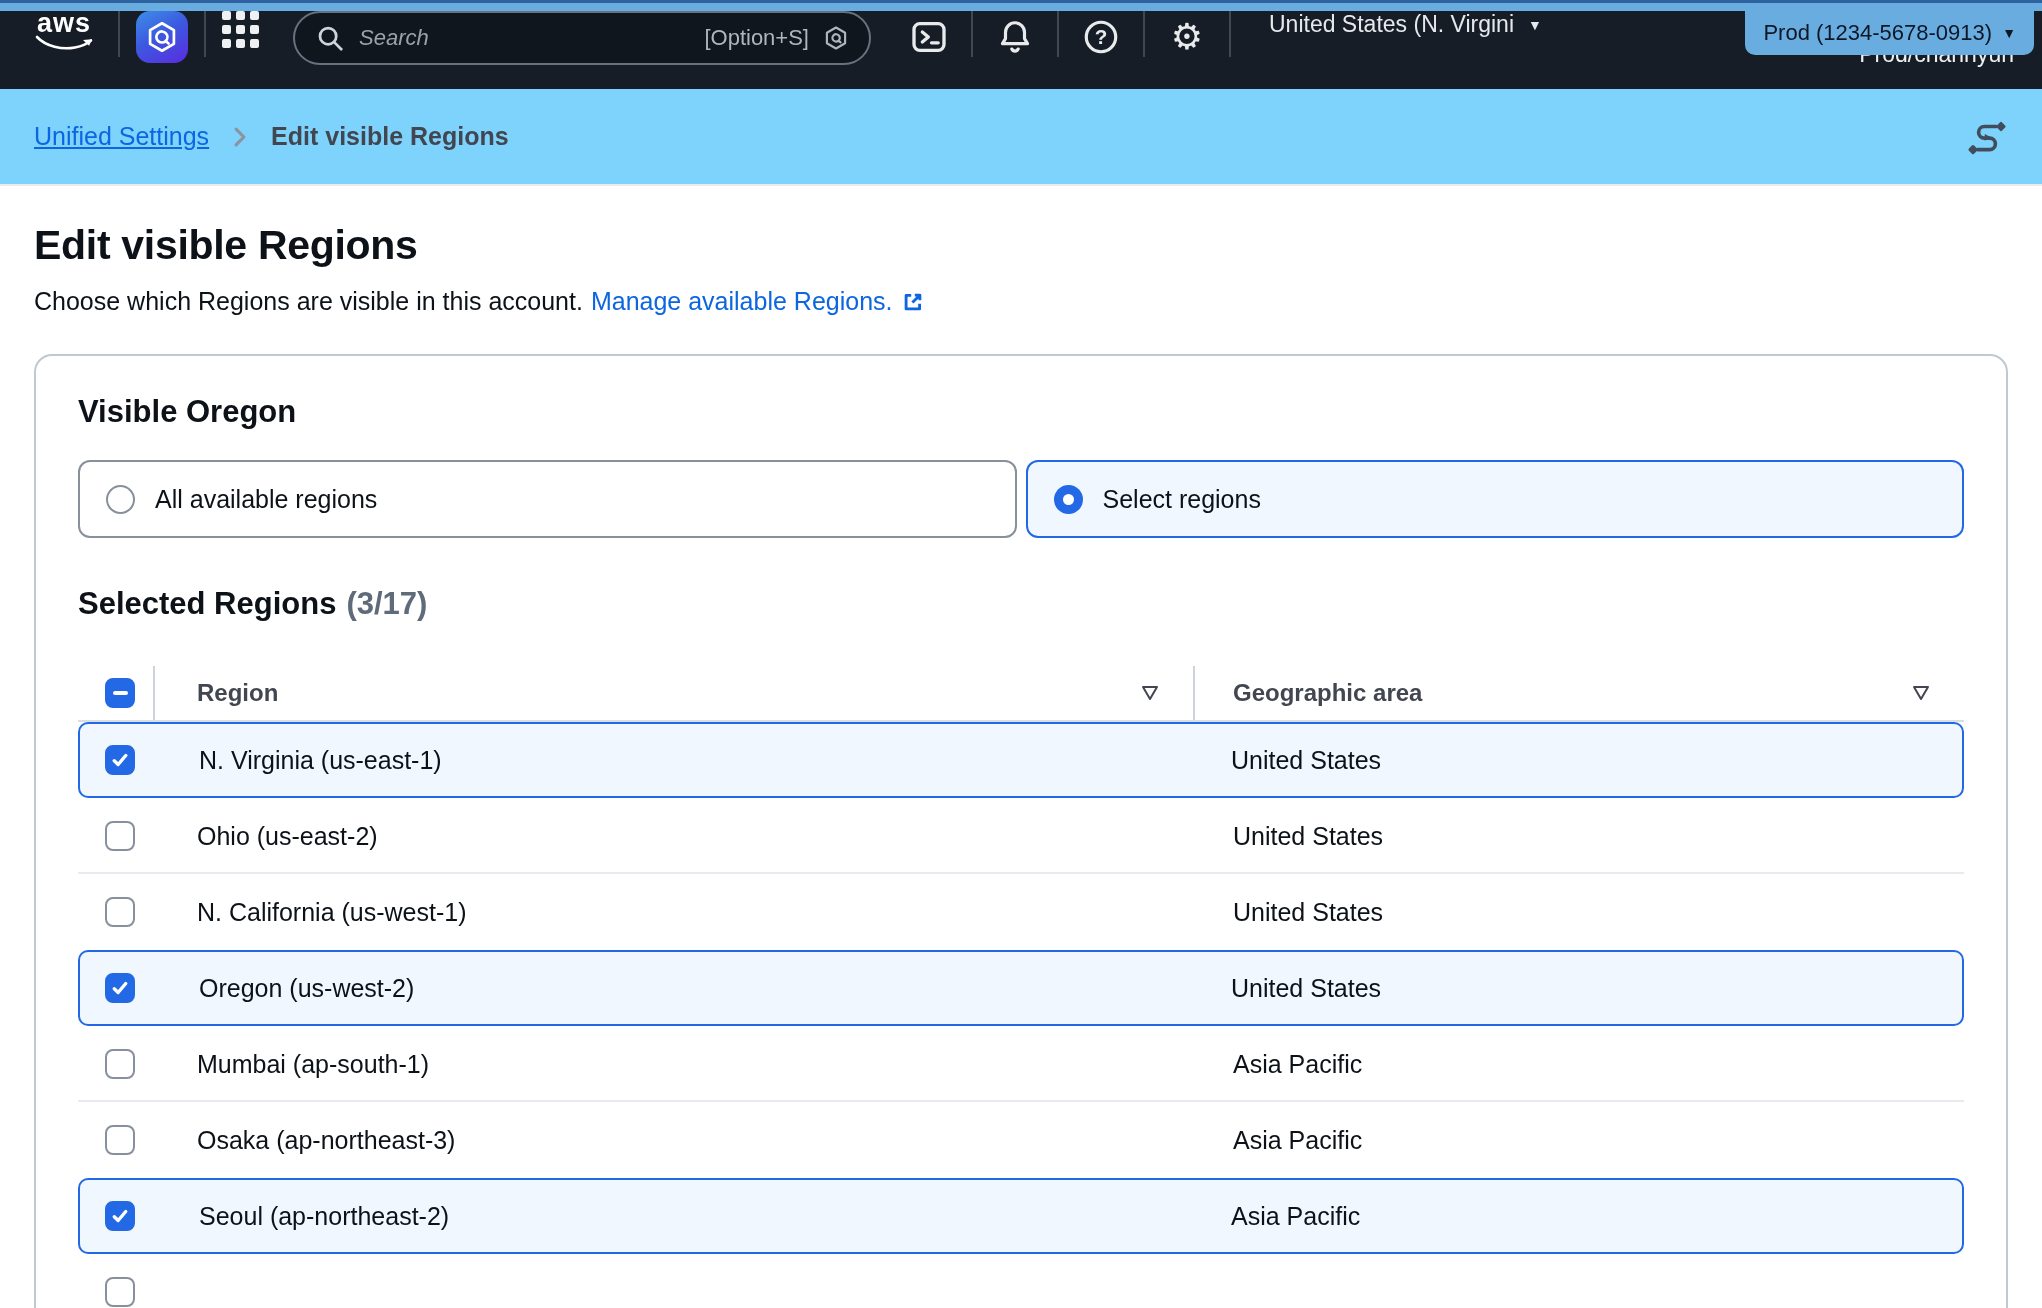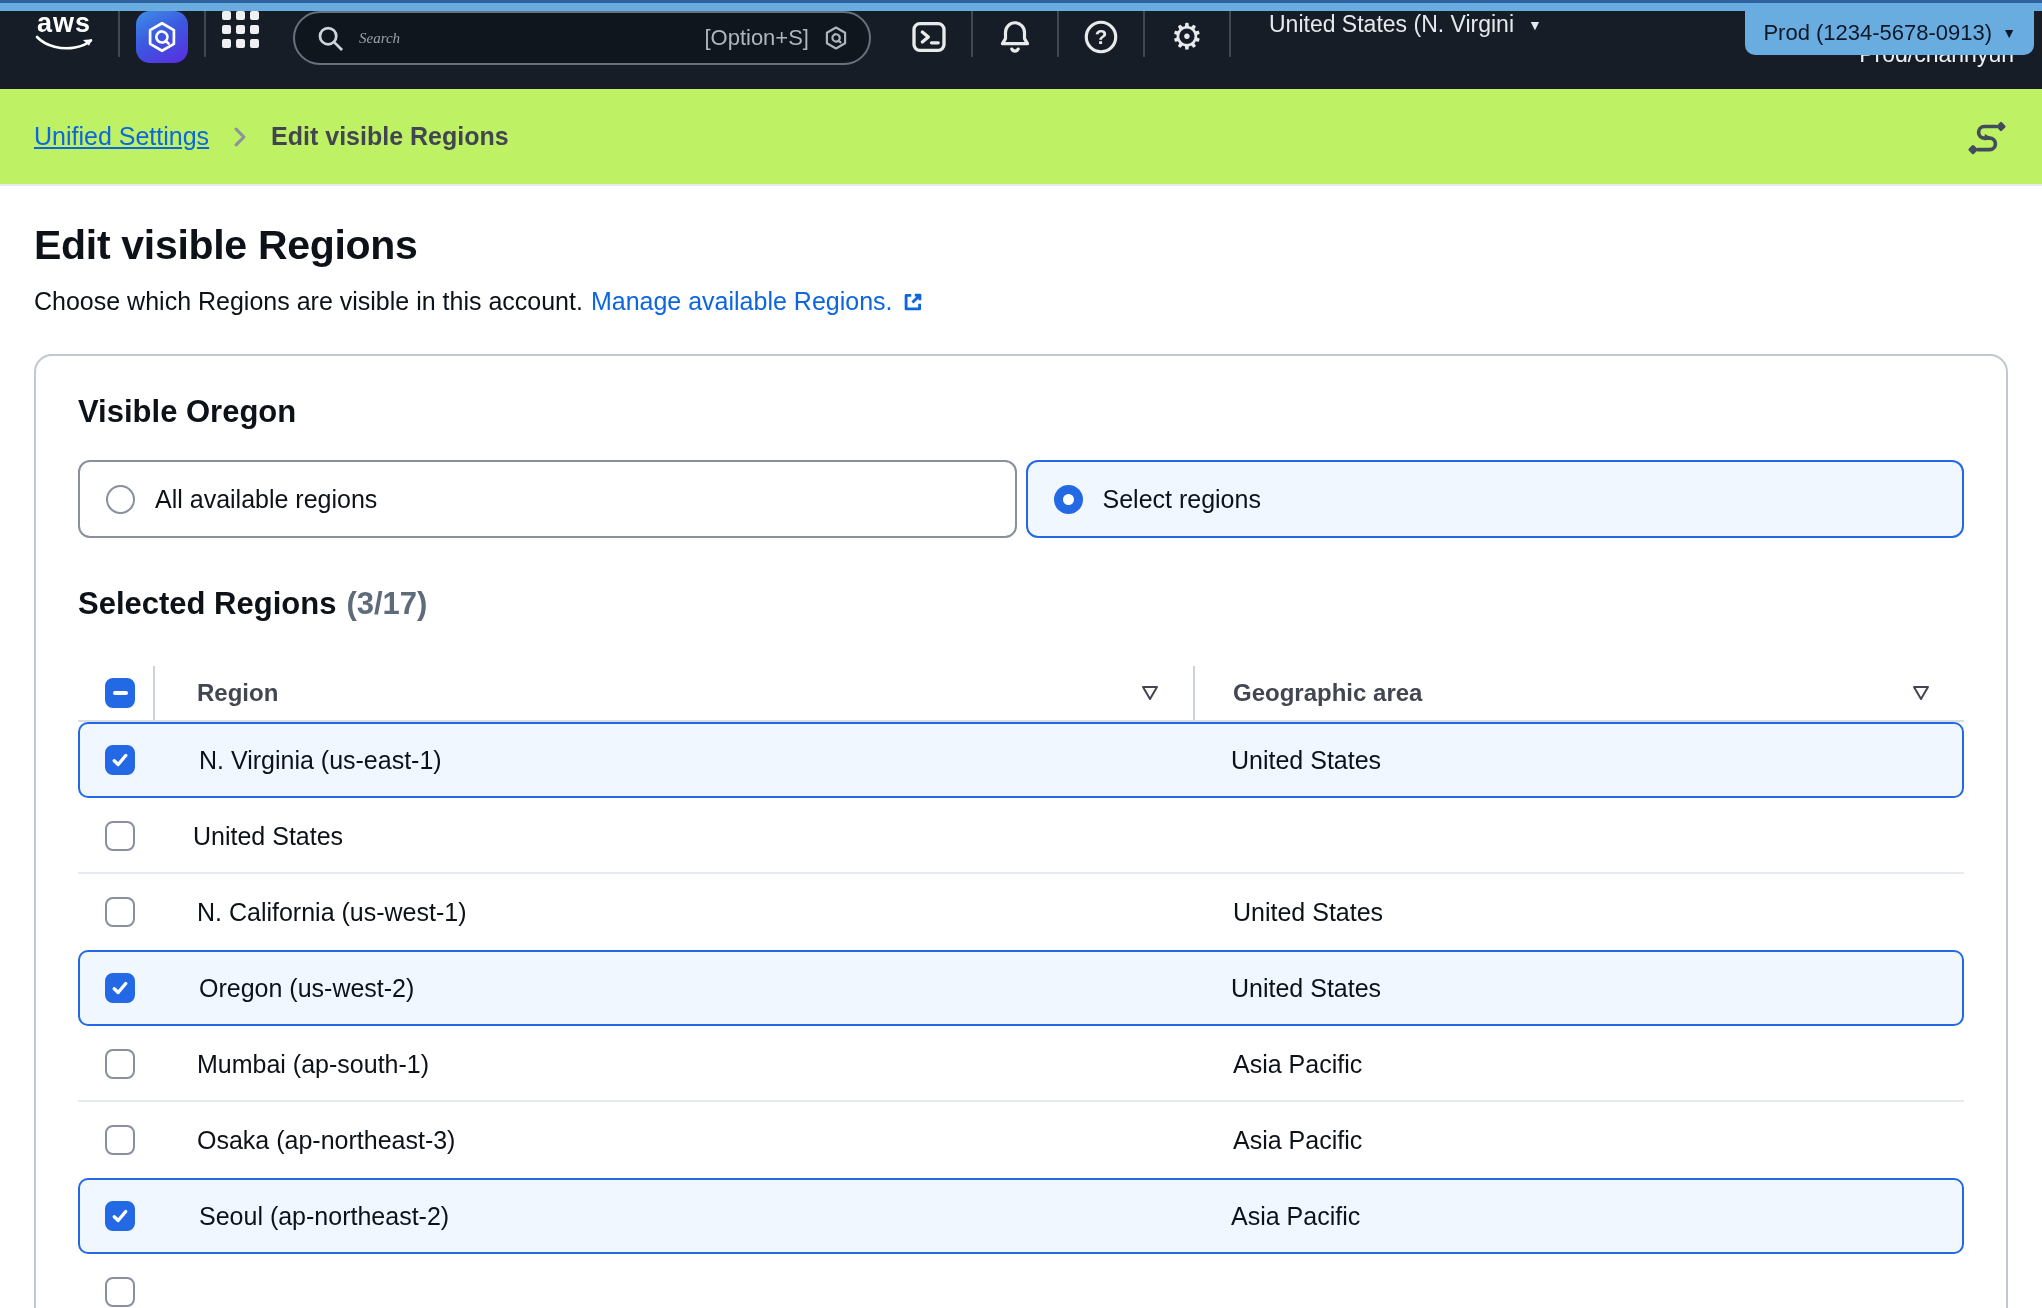--- a/index.html
+++ b/index.html
@@ -18,40 +18,40 @@
   .aws-logo .aws-text { font-weight:bold; font-size:27px; color:#fff; letter-spacing:1px; line-height:24px; }
   .q-app { width:52px; height:52px; border-radius:14px; flex:0 0 auto;
     background:linear-gradient(150deg,#3f8fe8 0%,#3b5ae0 45%,#5b2be0 100%);
     display:flex; align-items:center; justify-content:center; }
   .grid-icon { display:grid; grid-template-columns:repeat(3,9px); grid-gap:5px; flex:0 0 auto; }
   .grid-icon span { width:9px; height:9px; background:#eef0f2; border-radius:2px; }
 
   .searchbar { flex:0 0 578px; height:54px; margin:0 32px 0 34px; border:2px solid #68727e;
     border-radius:28px; background:#10161e; display:flex; align-items:center; padding:0 20px; gap:14px; }
   .searchbar input { flex:1; background:transparent; border:none; outline:none;
-    font-size:15px; color:#ec4899; font-style:italic; font-family:Liberation Serif, serif; }
+    font-size:22px; color:#ec4899; font-style:italic; font-family:Liberation Sans, sans-serif; }
   .searchbar input::placeholder { color:#9aa2ac; font-style:italic; }
   .shortcut { color:#aeb5bd; font-size:22px; white-space:nowrap; }
 
   .icon-btn { width:52px; height:52px; display:flex; align-items:center; justify-content:center; flex:0 0 auto; }
   .gear-glyph { font-size:36px; color:#e8eaec; line-height:1; }
 
   .region-select { display:flex; align-items:center; gap:14px; margin-left:22px;
     font-size:23px; color:#e6e9ec; white-space:nowrap; }
   .caret { font-size:14px; }
 
   .acct-badge { position:absolute; top:0; right:8px; height:44px; z-index:5;
     background:var(--topstrip,#69ade0); color:var(--badge_text,#0e1726);
     border-radius:0 0 10px 10px; display:flex; align-items:center; gap:10px;
     padding:0 18px; font-weight:normal; font-size:22px; }
   .profile { position:absolute; top:30px; right:28px; font-size:23px; color:#eef0f2; }
 
   
   .breadcrumb { height:97px; border-bottom:2px solid #e9ecef; display:flex;
-    align-items:center; padding:0 34px; background:#bef264; }
+    align-items:center; padding:0 34px; background:#7dd3fc; }
   .bc-link { color:var(--link,#0c66e0); font-size:25px; text-decoration:underline; cursor:pointer; }
   .bc-chevron { margin:0 20px; display:flex; }
   .bc-current { color:var(--header_text,#424650); font-size:25px; font-weight:bold; }
   .bc-spacer { flex:1; }
 
   
   .main { padding:0 34px; }
   .page-title { margin-top:36px; font-size:41px; font-weight:800; color:#0d1218; letter-spacing:-0.3px; }
   .page-desc { margin-top:18px; font-size:25px; color:#0d1218; display:flex; align-items:center; gap:8px; }
   .page-desc .mlink { color:var(--link,#0c66e0); cursor:pointer; }
@@ -271,20 +271,21 @@
     <div class="cell-region">N. Virginia (us-east-1)</div>
     <div class="cell-geo">United States</div>
   </div>
 
   <div class="row hasdivider">
     <div class="cell-check">
       <span class="checkbox">
         
       </span>
     </div>
+    <div class="cell-region">Ohio (us-east-2)</div>
     <div class="cell-geo">United States</div>
   </div>
 
   <div class="row">
     <div class="cell-check">
       <span class="checkbox">
         
       </span>
     </div>
     <div class="cell-region">N. California (us-west-1)</div>

